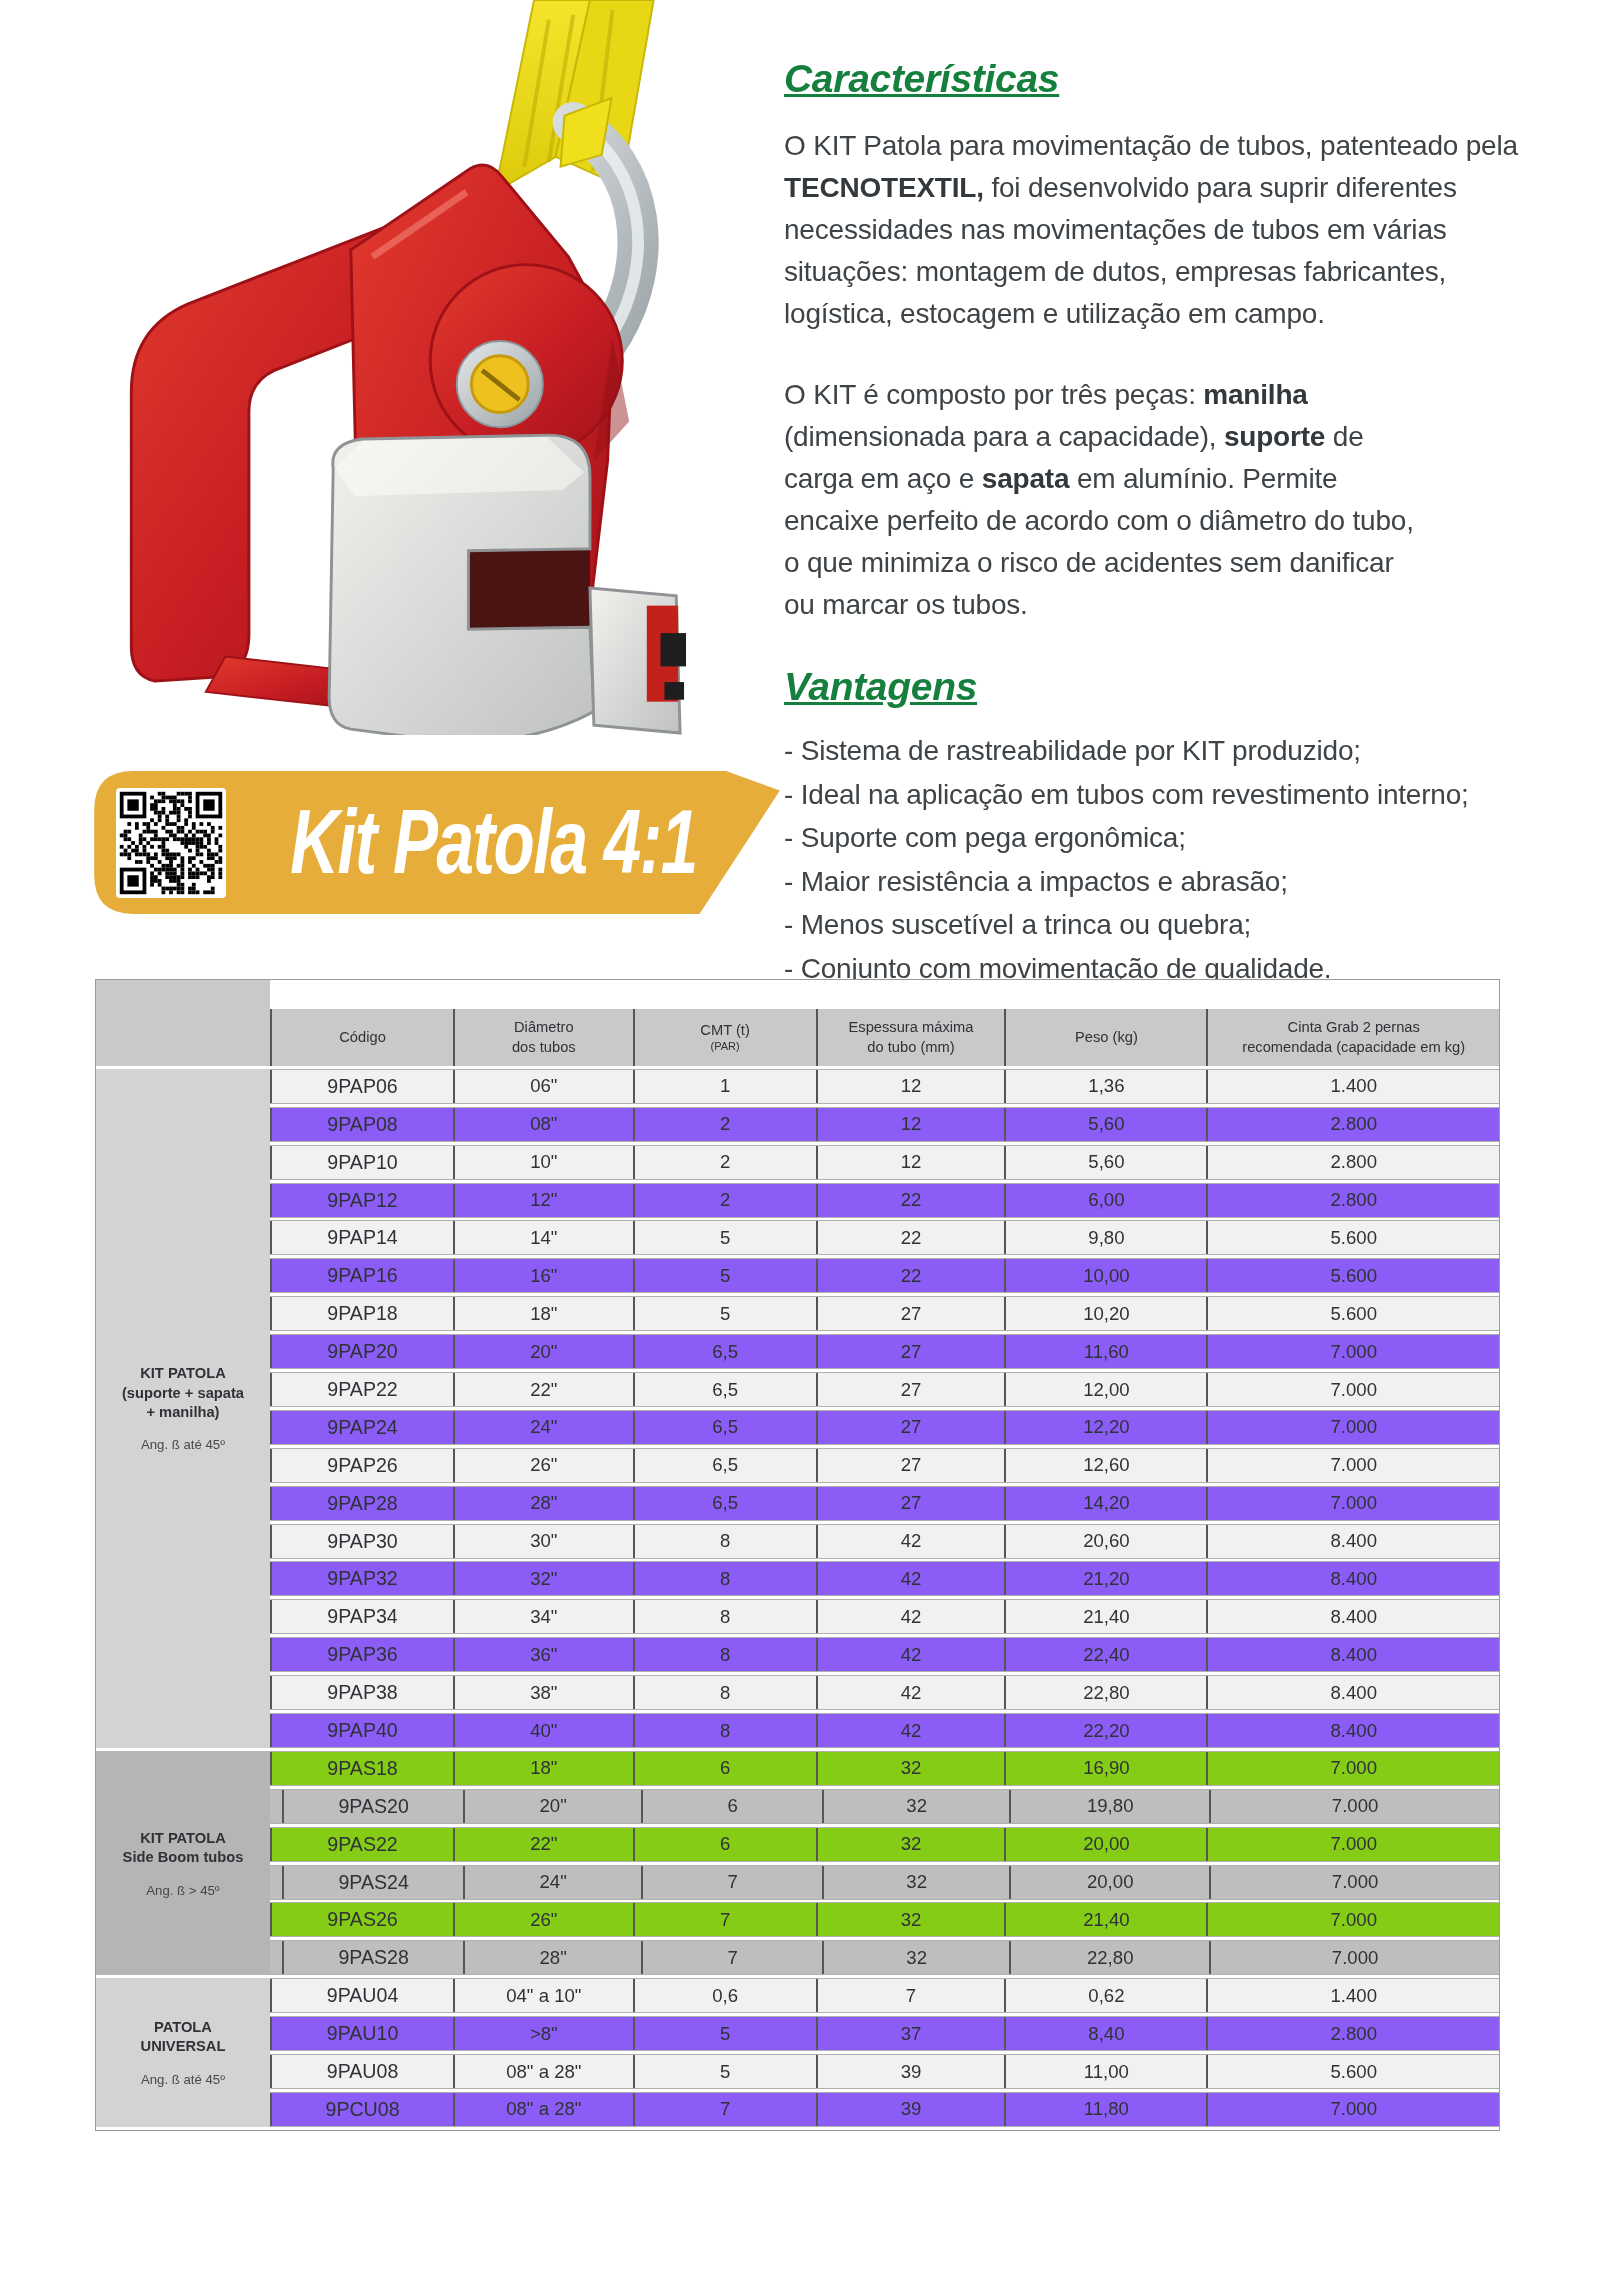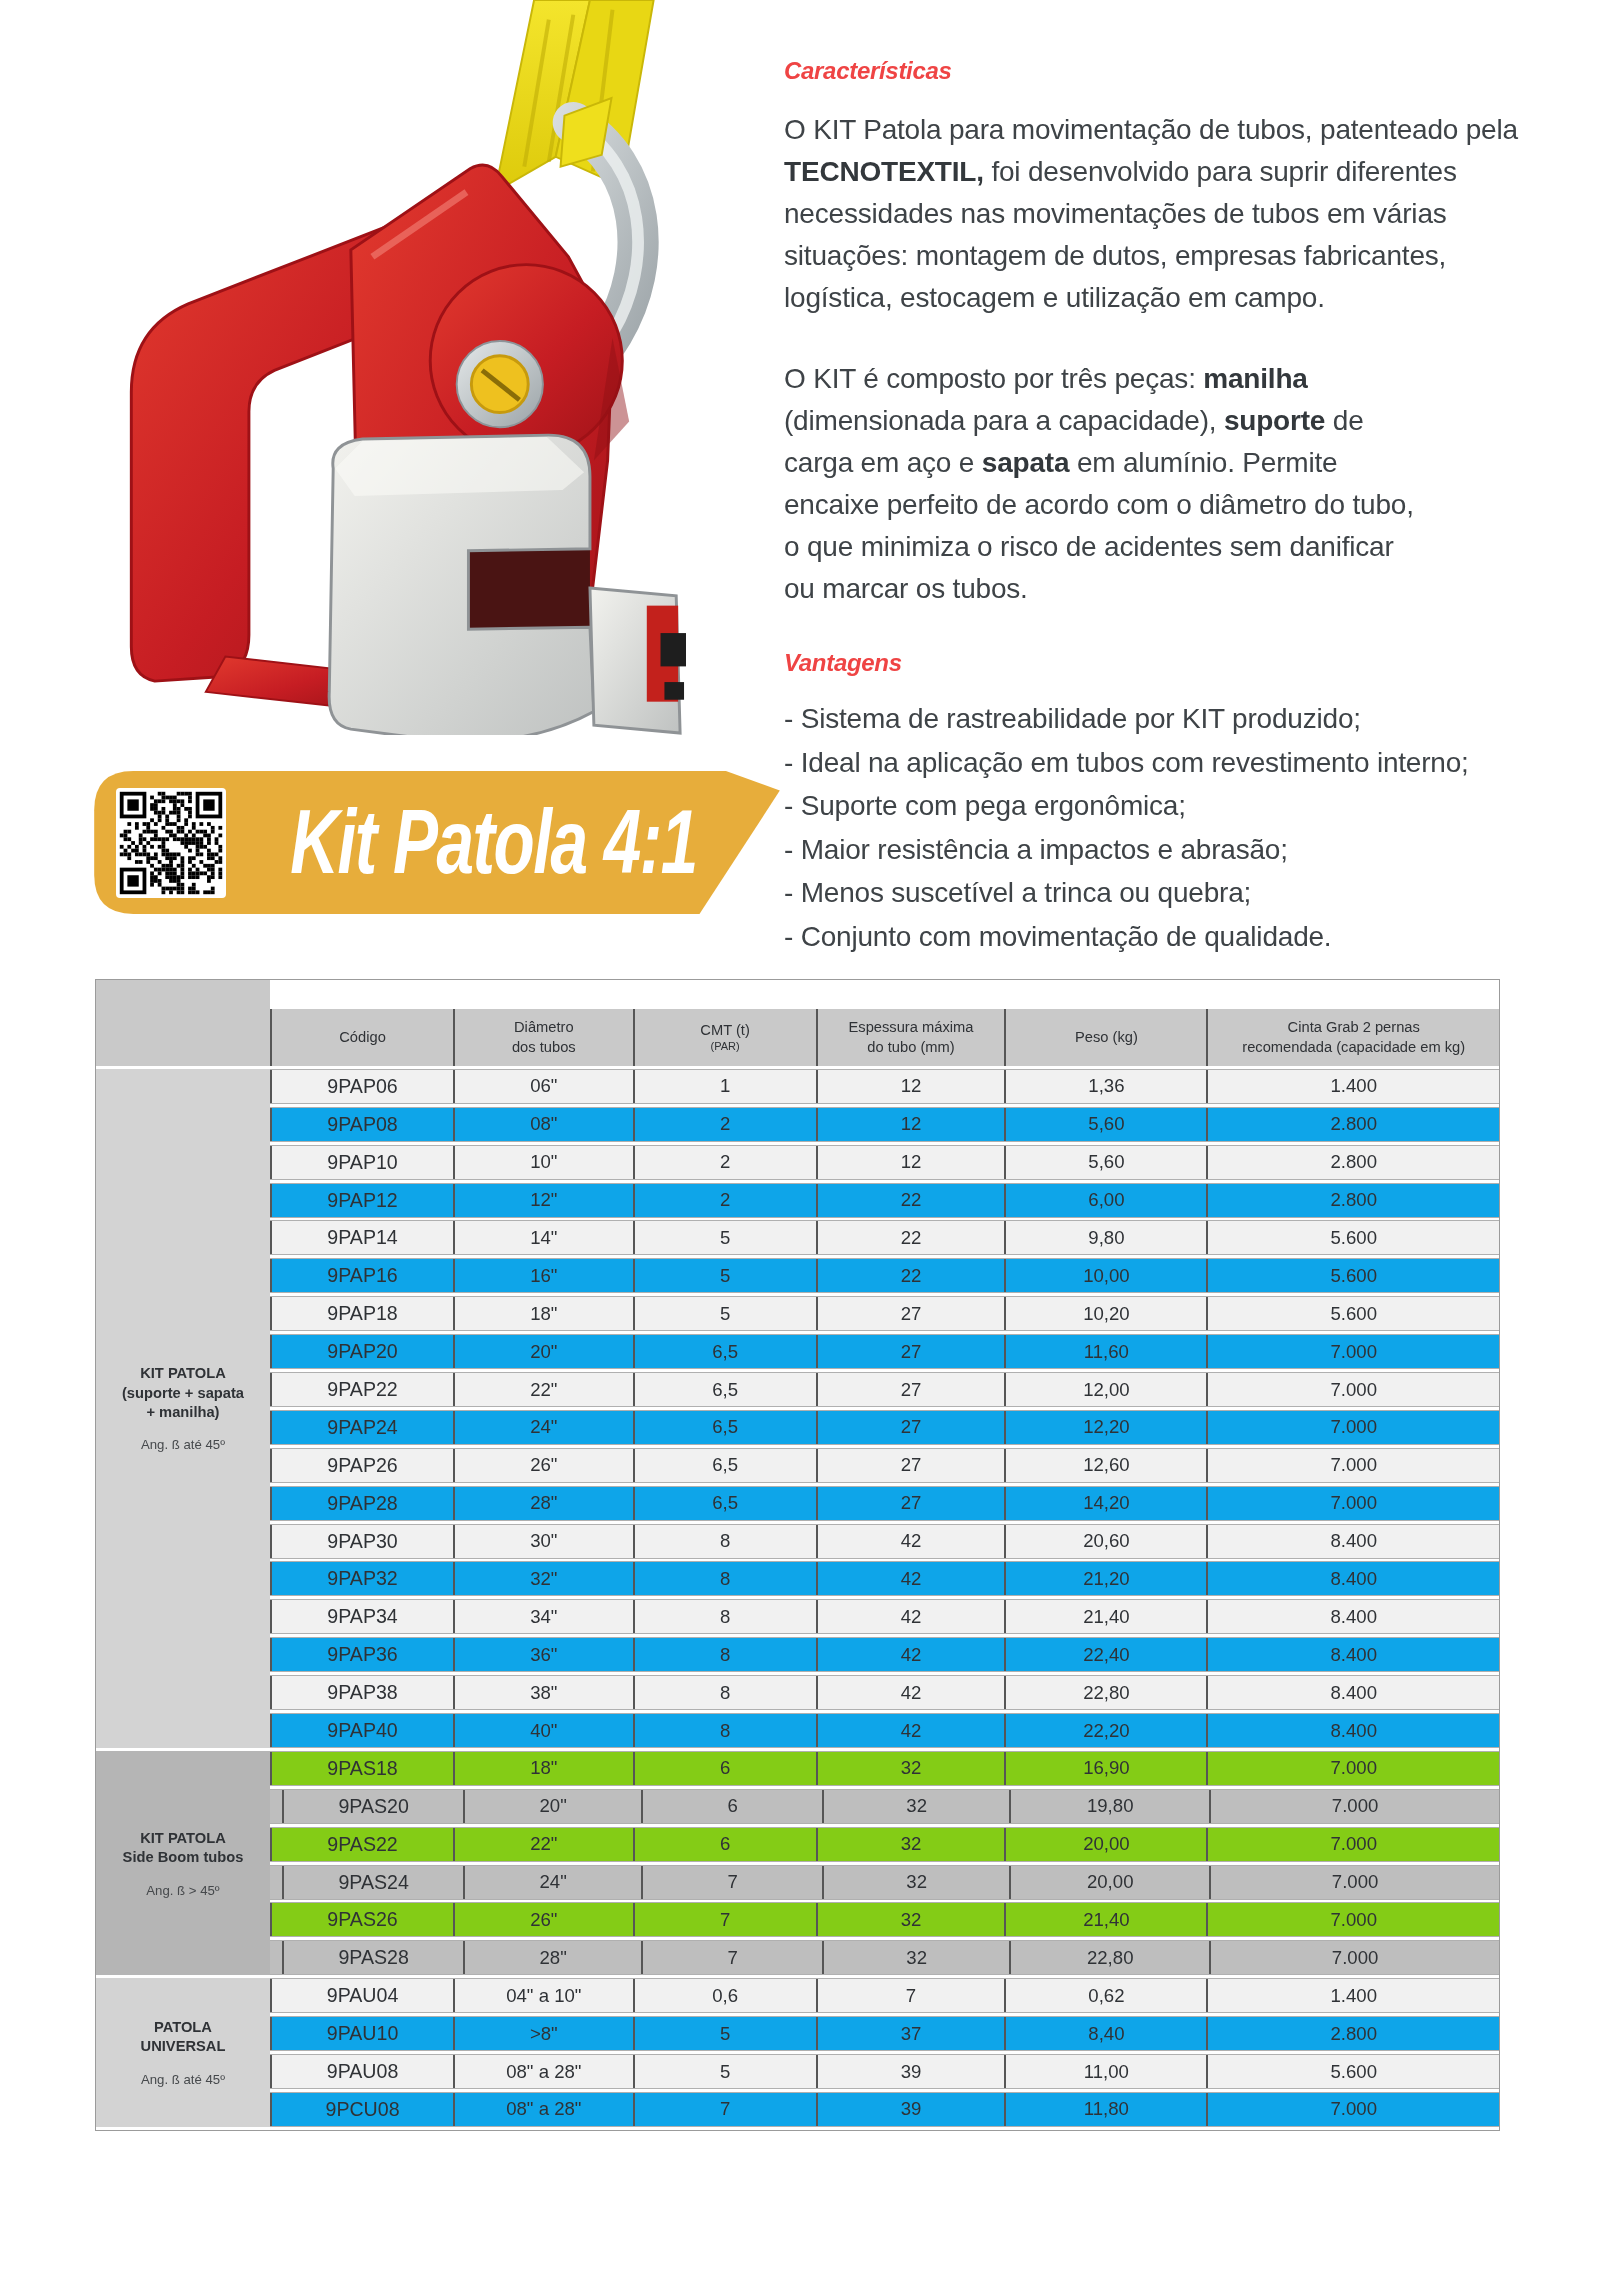--- a/index.html
+++ b/index.html
@@ -16,22 +16,22 @@
   .badge .qr svg{width:110px;height:110px;display:block;}
   .badge .badge-label{
     position:absolute;left:125px;top:0;width:549px;height:143px;
     display:flex;align-items:center;justify-content:center;
     font-size:90px;font-weight:700;font-style:italic;color:#ffffff;
     transform:scaleX(0.75);transform-origin:center;letter-spacing:-2px;white-space:nowrap;
   }
   
   .content{position:absolute;left:784px;top:57px;width:757px;}
   .section-title{
-    font-size:24px;font-weight:700;font-style:italic;color:#ef4444;
-    margin:0 0 23.5px 0;letter-spacing:-0.3px;
+    font-size:39px;font-weight:700;font-style:italic;color:#15803d;
+    margin:0 0 23.5px 0;letter-spacing:-0.3px;text-decoration:underline;
   }
   .para{
     font-size:28px;line-height:1.50;color:#3e4347;margin:0 0 39px 0;letter-spacing:-0.2px;
   }
   .para b{color:#33383c;}
   .para.narrow{max-width:635px;}
   .adv{margin-top:5.9px;}
   .adv-item{font-size:28px;line-height:1.38;color:#3e4347;letter-spacing:-0.2px;margin-bottom:4.9px;}
   
   .spec-table{
@@ -63,21 +63,21 @@
   .g-rows .t-row:last-child{margin-bottom:0;}
   .cell{
     display:flex;align-items:center;justify-content:center;box-sizing:border-box;
     border-left:2px solid #565656;font-size:18.6px;letter-spacing:0;
   }
   .cell.col-0{font-size:19.6px;}
   .col-0{width:14.9%;}.col-1{width:14.6%;}.col-2{width:14.9%;}
   .col-3{width:15.35%;}.col-4{width:16.45%;}.col-5{width:23.8%;}
   .t-group.light .g-label{background:#d3d3d3;}
   .t-group.light .t-row{background:#f1f1f1;}
-  .t-group.light .t-row.alt{background:#0ea5e9;}
+  .t-group.light .t-row.alt{background:#8b5cf6;}
   .t-group.dark .g-label{background:#b5b5b5;}
   .t-group.dark .t-row{background:#84cc16;}
   .t-group.dark .t-row.alt{background:#bebebe;padding-left:12px;}
 </style>
 </head>
 <body>
 
 <div class="page">
 
   <svg class="photo" viewBox="0 0 720 750" xmlns="http://www.w3.org/2000/svg">

